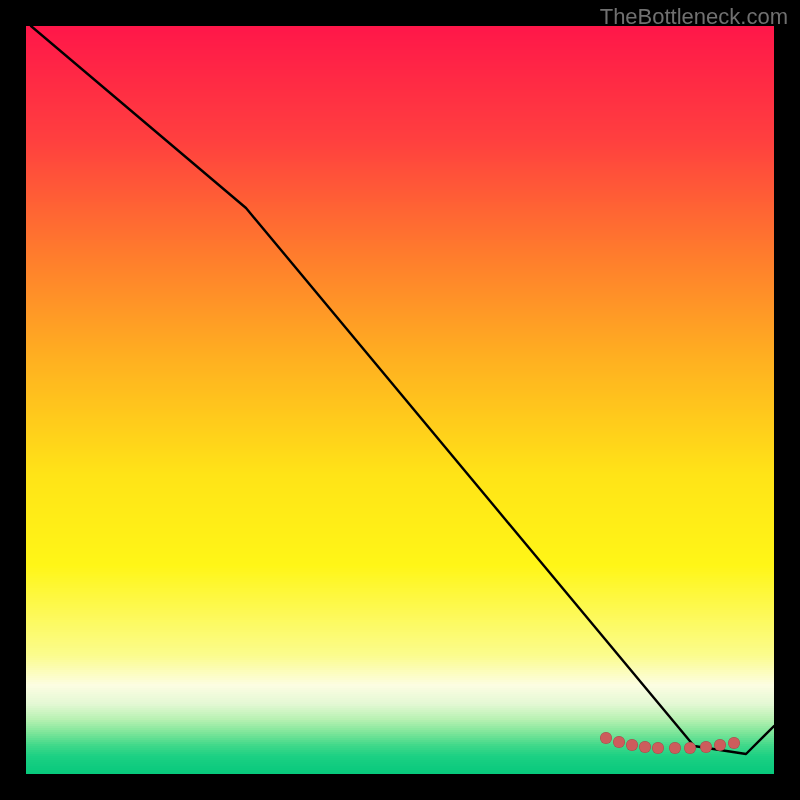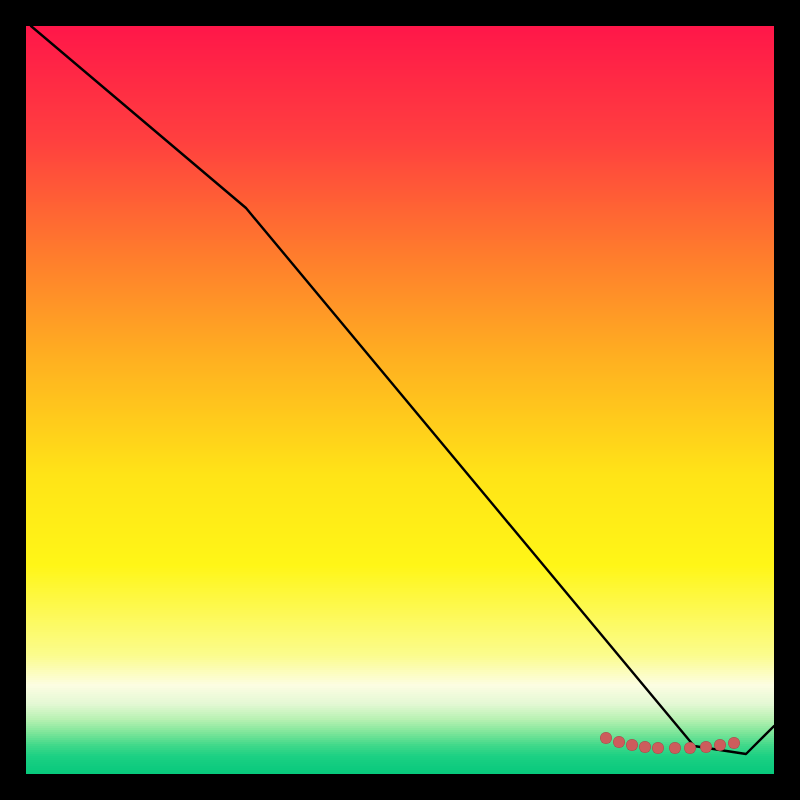--- a/index.html
+++ b/index.html
@@ -59,20 +59,21 @@
     height: 12px;
     border-radius: 50%;
     transform: translate(-50%, -50%);
     box-shadow: 0 0 0 0.5px rgba(0,0,0,0.2) inset;
   }
 </style>
 </head>
 <body>
 
 <div class="container">
+  <div class="watermark">TheBottleneck.com</div>
 
   <div class="plot-area">
     <div class="gradient-bg">
         <div class="band" style="top: 0px; height: 3px; background: rgb(255, 23, 73);"></div>
         <div class="band" style="top: 2px; height: 3px; background: rgb(255, 24, 73);"></div>
         <div class="band" style="top: 4px; height: 3px; background: rgb(255, 24, 73);"></div>
         <div class="band" style="top: 6px; height: 3px; background: rgb(255, 25, 72);"></div>
         <div class="band" style="top: 8px; height: 3px; background: rgb(255, 26, 72);"></div>
         <div class="band" style="top: 10px; height: 3px; background: rgb(255, 27, 72);"></div>
         <div class="band" style="top: 12px; height: 3px; background: rgb(255, 27, 72);"></div>

